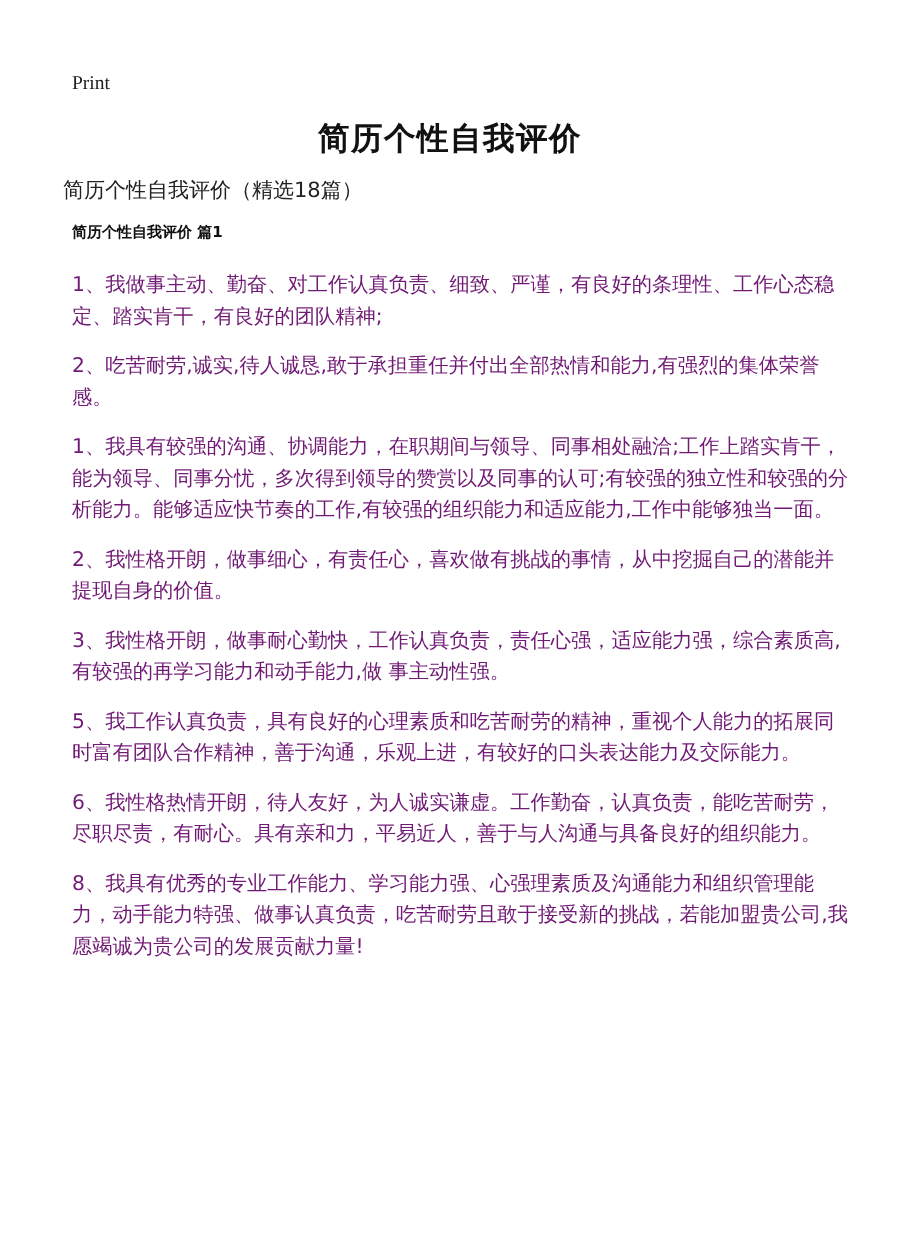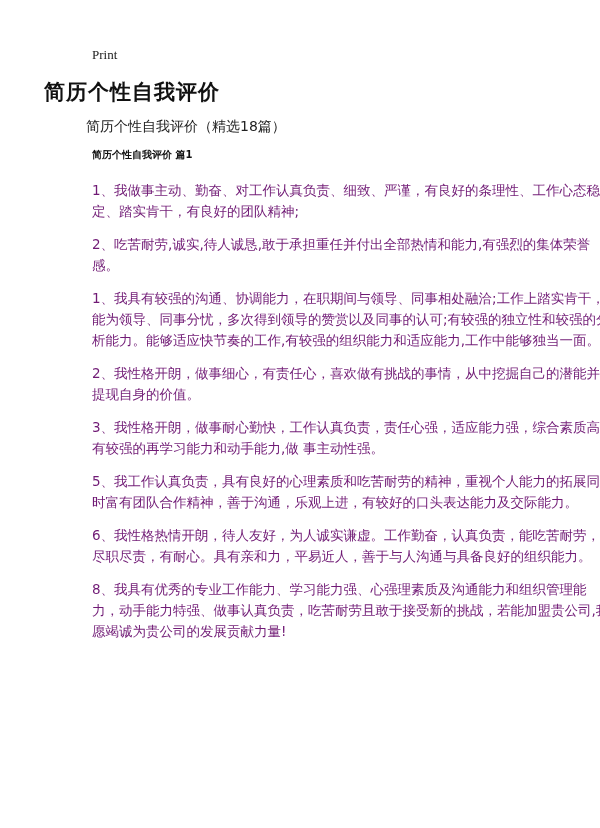--- a/index.html
+++ b/index.html
@@ -14,35 +14,35 @@
       overflow: hidden;
       color: #1a1a1a;
       font-family: "DejaVu Sans", sans-serif;
     }
     .page {
       position: absolute;
       left: 0;
       top: 0;
       width: 528px;
       height: 828px;
-      margin-left: 44px;
     }
     .print-label {
       position: absolute;
       left: 48px;
       top: 47px;
       font-family: "Liberation Serif", serif;
       font-size: 13px;
       color: #222;
     }
     .doc-title {
       position: absolute;
       left: 0;
       top: 78px;
       width: 600px;
+      text-align: center;
       font-size: 21px;
       font-weight: bold;
       letter-spacing: 1px;
       color: #111;
       margin: 0;
     }
     .doc-subtitle {
       position: absolute;
       left: 42px;
       top: 118px;

